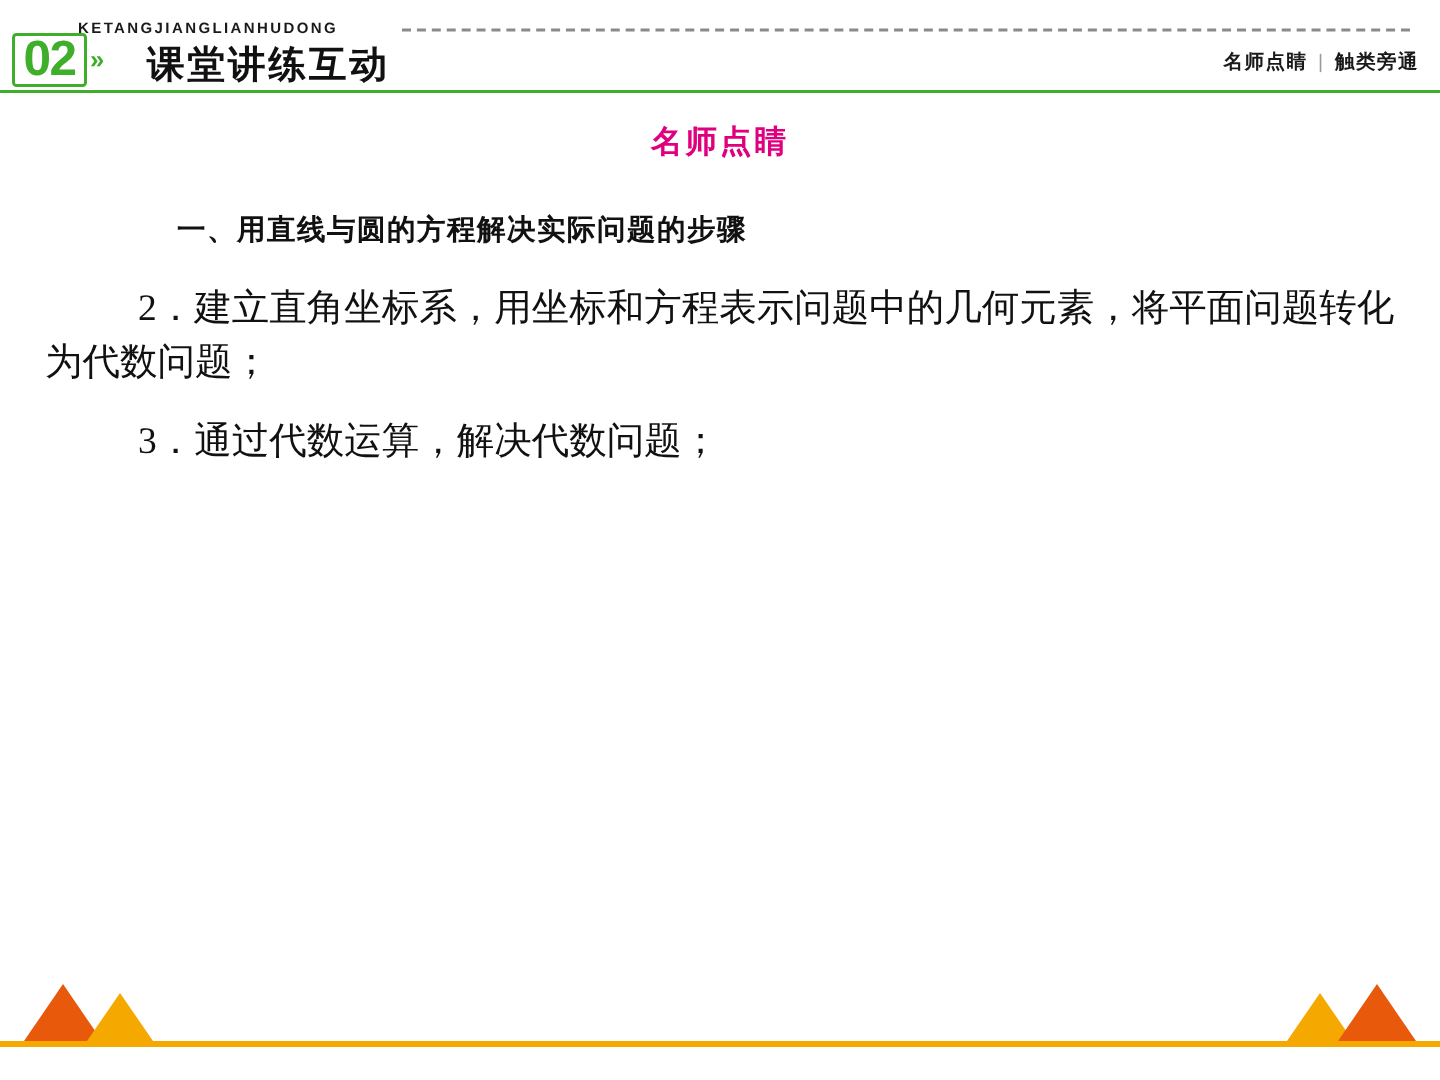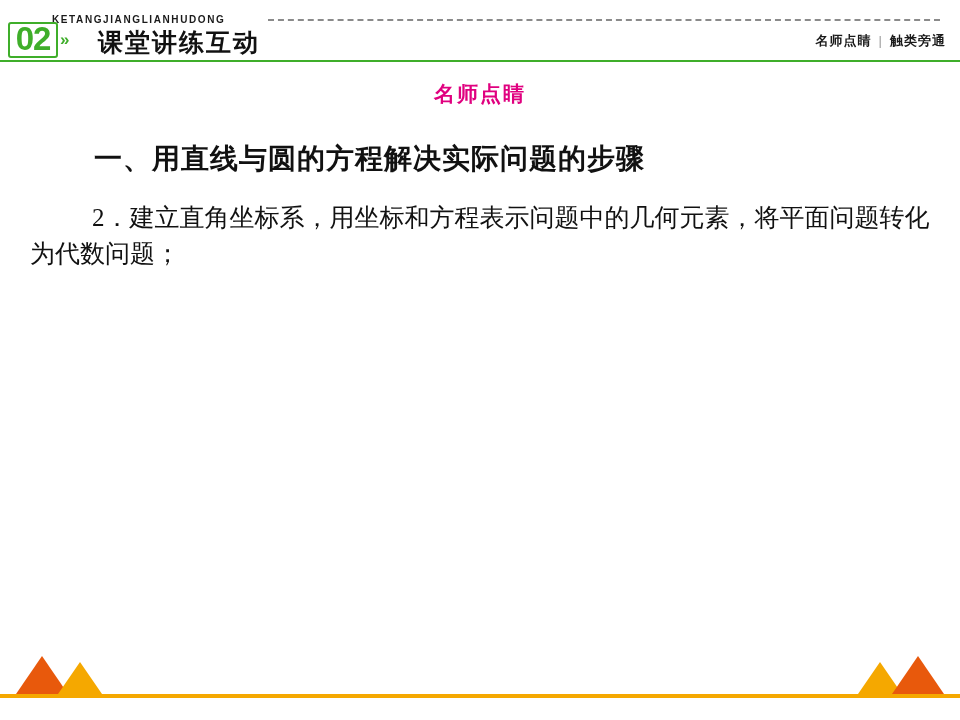--- a/index.html
+++ b/index.html
@@ -118,23 +118,23 @@
   }
   .body-text {
     position: absolute;
     top: 140px;
     left: 30px;
     width: 900px;
   }
   .heading-1 {
     font-family: "Liberation Sans", sans-serif;
     font-weight: bold;
-    font-size: 28px;
+    font-size: 19px;
     color: #111111;
-    margin: 0 0 22px 64px;
+    margin: 0 0 22px 88px;
     letter-spacing: 1px;
   }
   .para {
     font-family: "Liberation Serif", serif;
     font-size: 25px;
     color: #111111;
     line-height: 1.42;
     margin: 0 0 18px 0;
     text-indent: 62px;
   }
@@ -195,19 +195,20 @@
     <span>名师点睛</span><span class="sep">|</span><span>触类旁通</span>
   </div>
   <div class="header-rule"></div>
 </div>
 
 <div class="section-title">名师点睛</div>
 
 <div class="body-text">
   <div class="heading-1">一、用直线与圆的方程解决实际问题的步骤</div>
   <p class="para wrap">2．建立直角坐标系，用坐标和方程表示问题中的几何元素，将平面问题转化为代数问题；</p>
+  <p class="para">3．通过代数运算，解决代数问题；</p>
 </div>
 
 <div class="tri tri-left-a"></div>
 <div class="tri tri-left-b"></div>
 <div class="tri tri-right-b"></div>
 <div class="tri tri-right-a"></div>
 <div class="footer-line"></div>
 
 </body></html>

